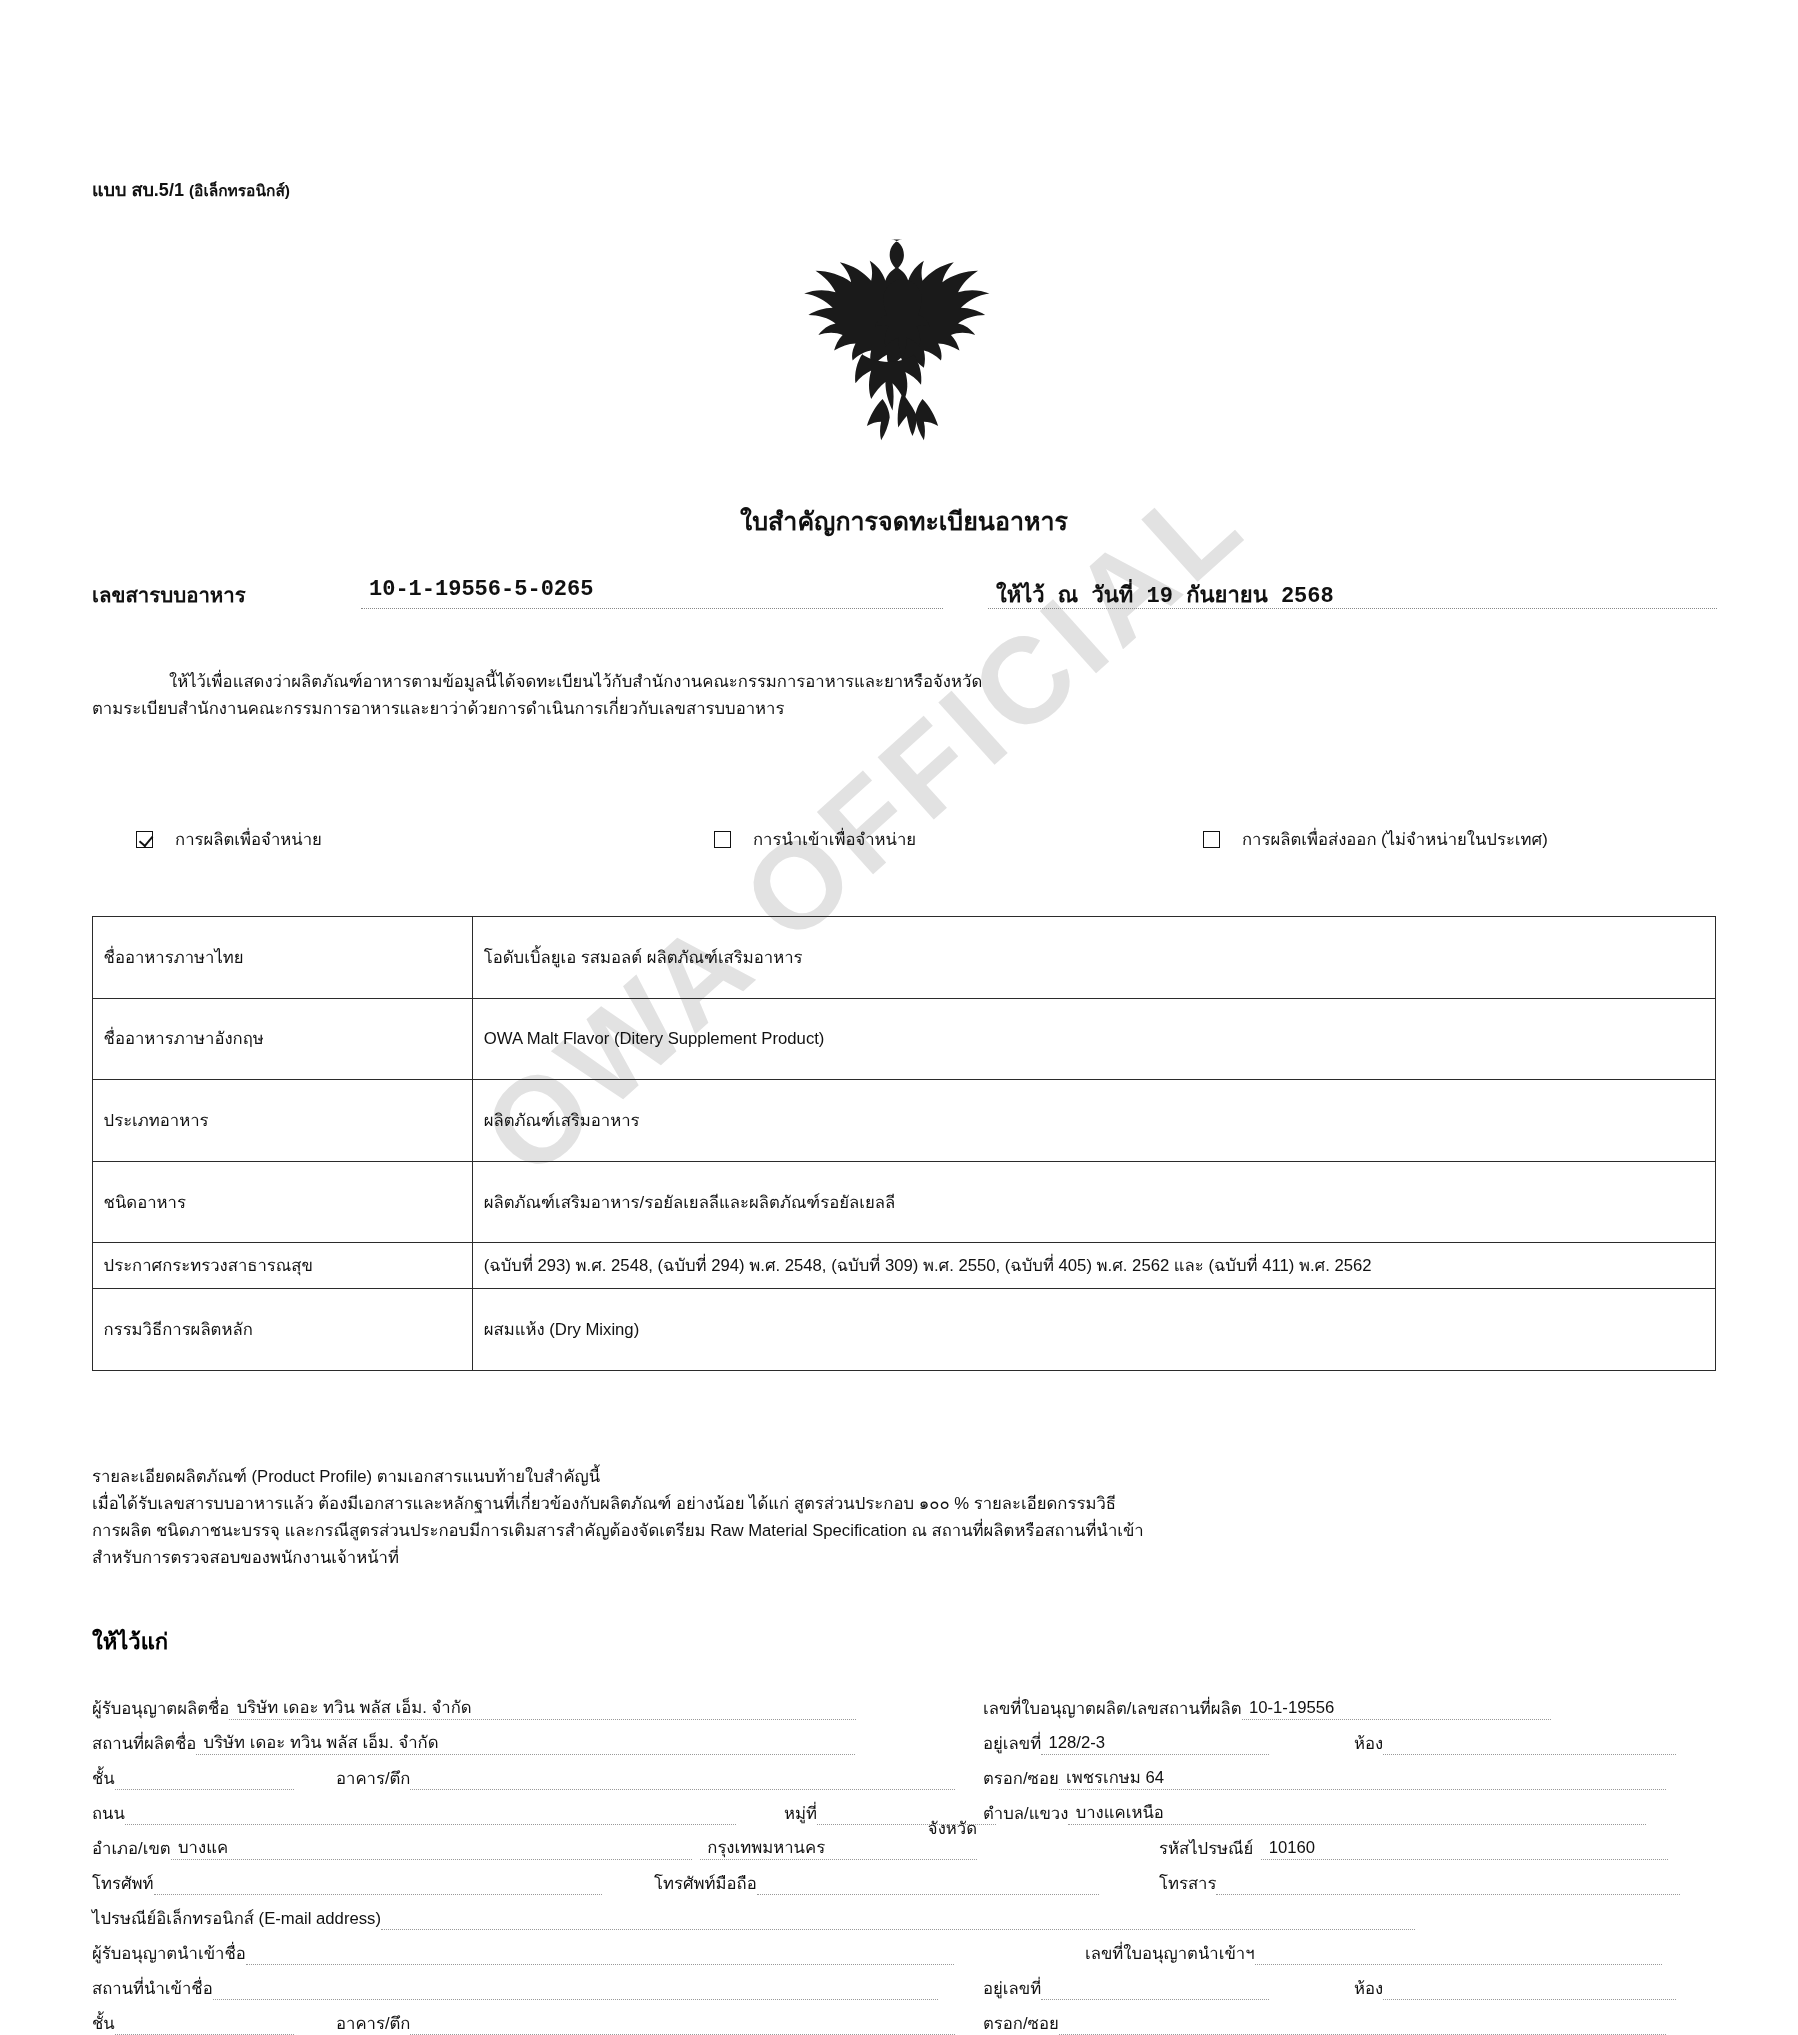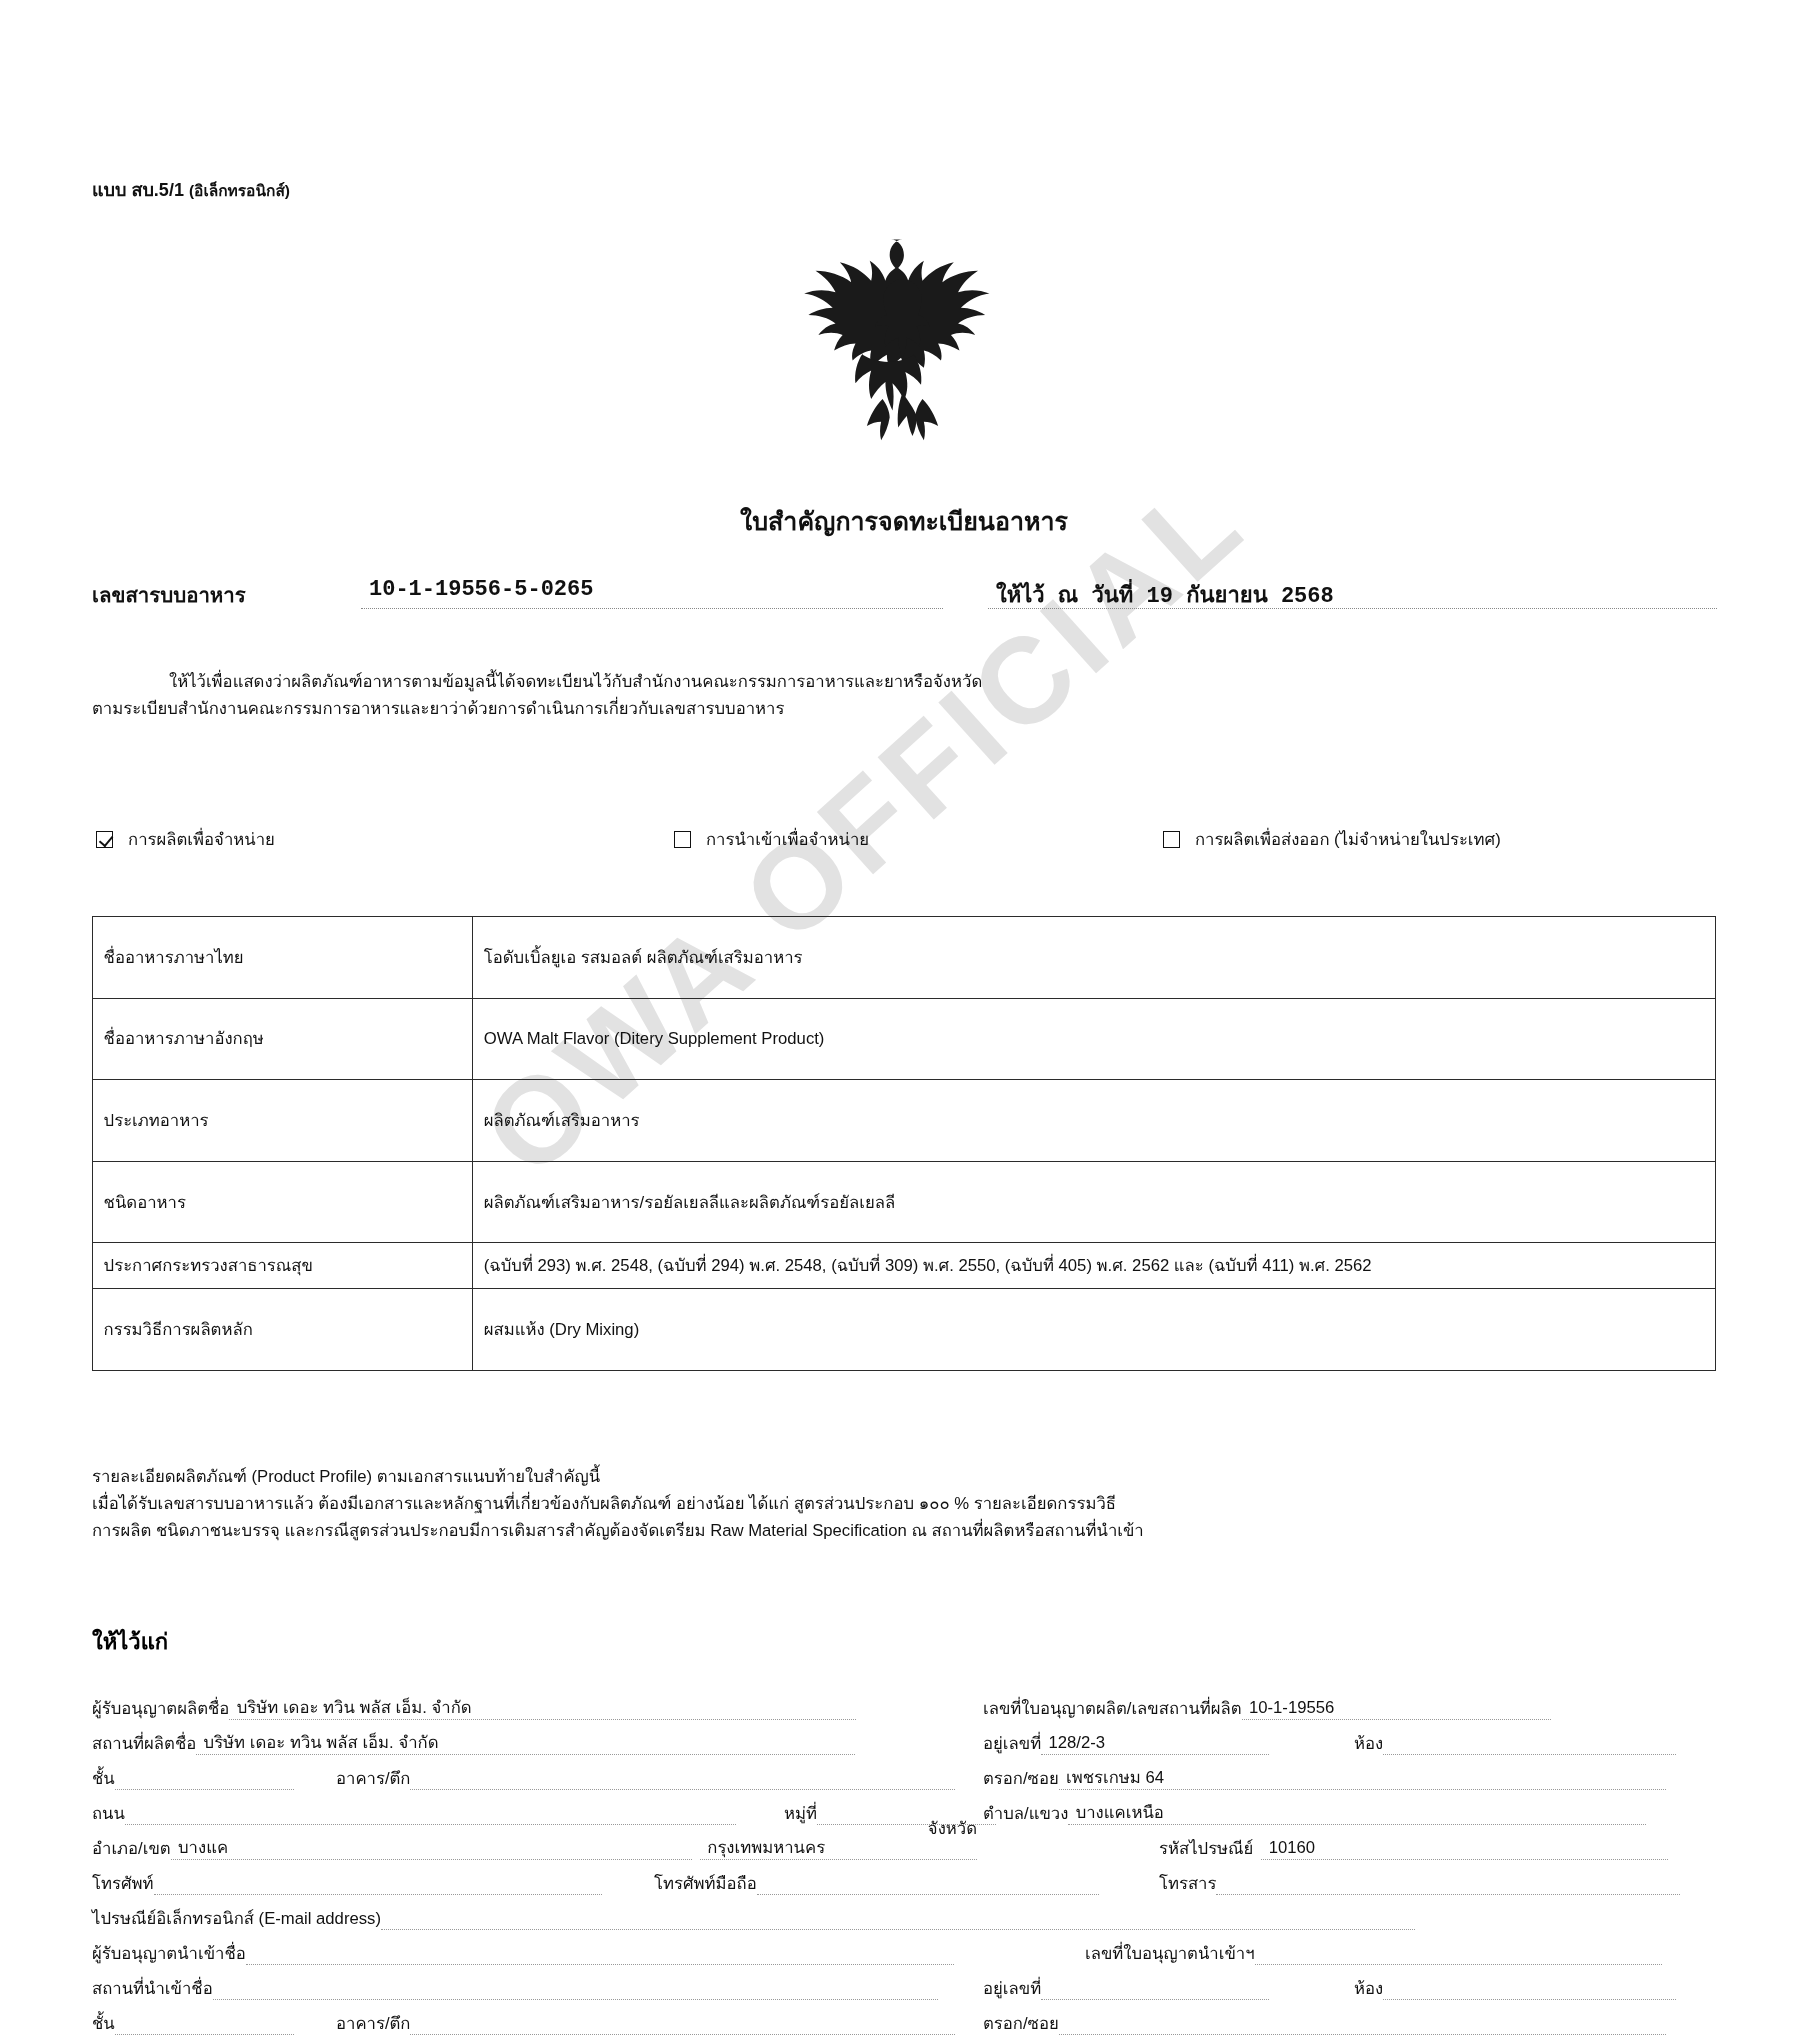--- a/index.html
+++ b/index.html
@@ -52,21 +52,21 @@
 
   .intro{
     position:absolute;left:0;top:668px;width:1624px;
     font-size:16.7px;line-height:1.62;color:#111;
   }
   .intro p{margin:0;}
   .intro .ind{display:inline-block;width:77px;}
 
   
   .cb-row{position:absolute;left:0;top:826px;width:1624px;height:33px;}
-  .cb-item{position:absolute;display:flex;align-items:center;gap:15px;}
+  .cb-item{position:absolute;display:flex;align-items:center;gap:22px;margin-left:40px;}
   .cb-item.a{left:4.1px;}
   .cb-item.b{left:582px;}
   .cb-item.c{left:1071px;}
   .cbox{
     width:17px;height:17px;border:1.2px solid #111;box-sizing:border-box;
     position:relative;flex:0 0 auto;background:#fff;
   }
   .cbox.checked::after{
     content:"";position:absolute;left:4.5px;top:1.2px;width:5.7px;height:11.4px;
     border-right:2px solid #111;border-bottom:2px solid #111;
@@ -195,20 +195,21 @@
           <td class="k">กรรมวิธีการผลิตหลัก</td>
           <td>ผสมแห้ง (Dry Mixing)</td>
         </tr>
       </tbody>
     </table>
 
     <div class="notes">
       <p>รายละเอียดผลิตภัณฑ์ (Product Profile) ตามเอกสารแนบท้ายใบสำคัญนี้</p>
       <p>เมื่อได้รับเลขสารบบอาหารแล้ว ต้องมีเอกสารและหลักฐานที่เกี่ยวข้องกับผลิตภัณฑ์ อย่างน้อย ได้แก่ สูตรส่วนประกอบ ๑๐๐ % รายละเอียดกรรมวิธี</p>
       <p>การผลิต ชนิดภาชนะบรรจุ และกรณีสูตรส่วนประกอบมีการเติมสารสำคัญต้องจัดเตรียม Raw Material Specification ณ สถานที่ผลิตหรือสถานที่นำเข้า</p>
+      <p>สำหรับการตรวจสอบของพนักงานเจ้าหน้าที่</p>
     </div>
 
     <div class="given-to">ให้ไว้แก่</div>
 
     <div class="fields">
 
       <div class="frow">
         <div class="f" style="left:0;">
           <span class="flbl">ผู้รับอนุญาตผลิตชื่อ</span>
           <span class="fval" style="width:627px">บริษัท เดอะ ทวิน พลัส เอ็ม. จำกัด</span>

